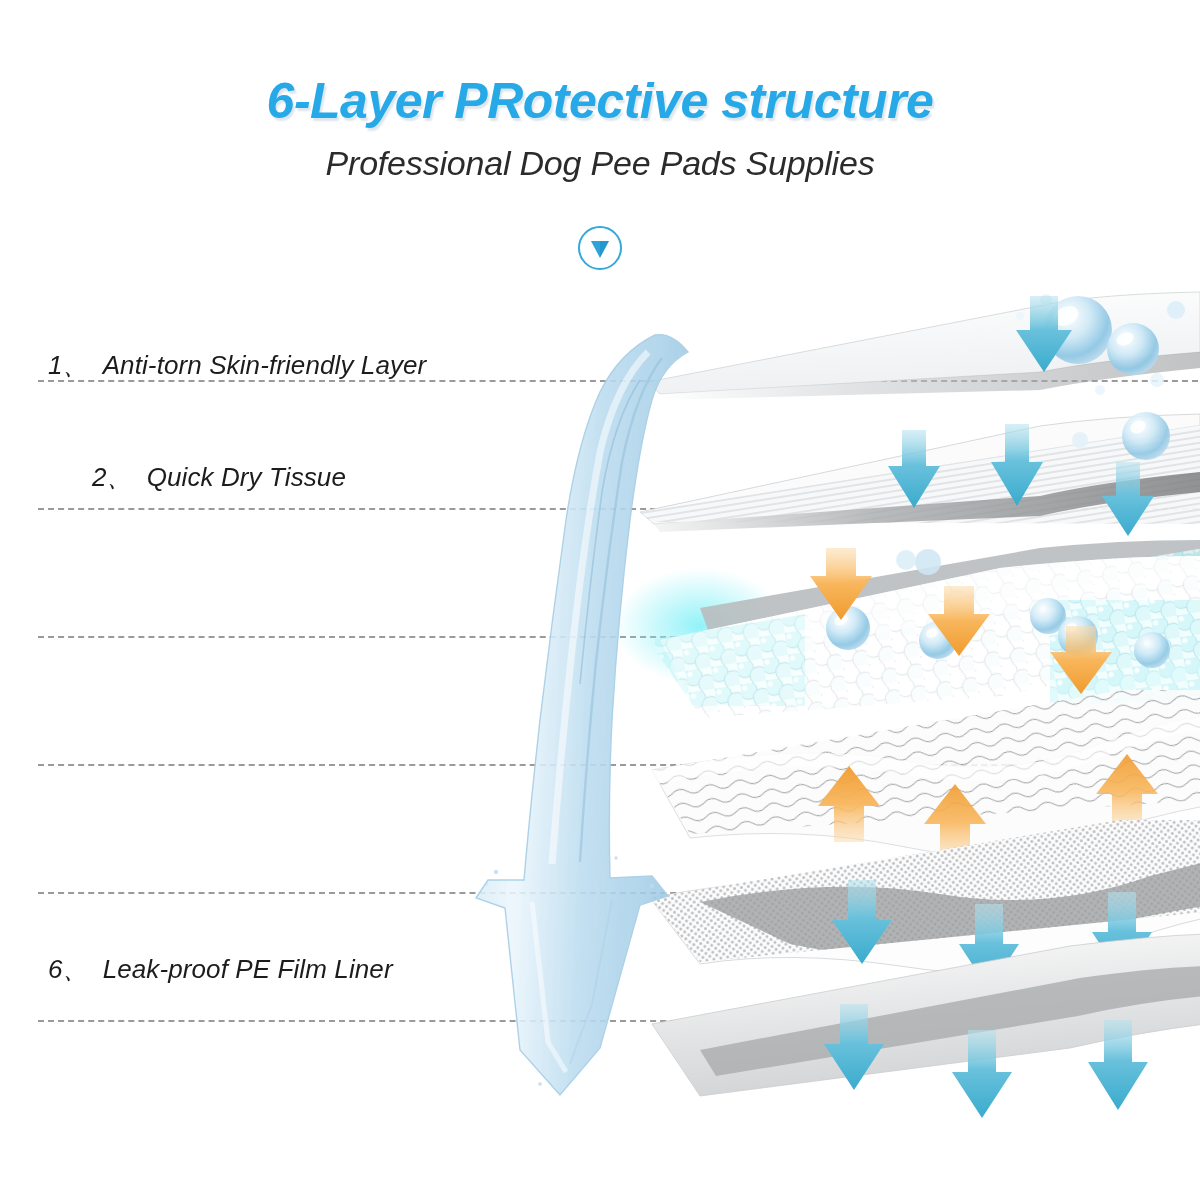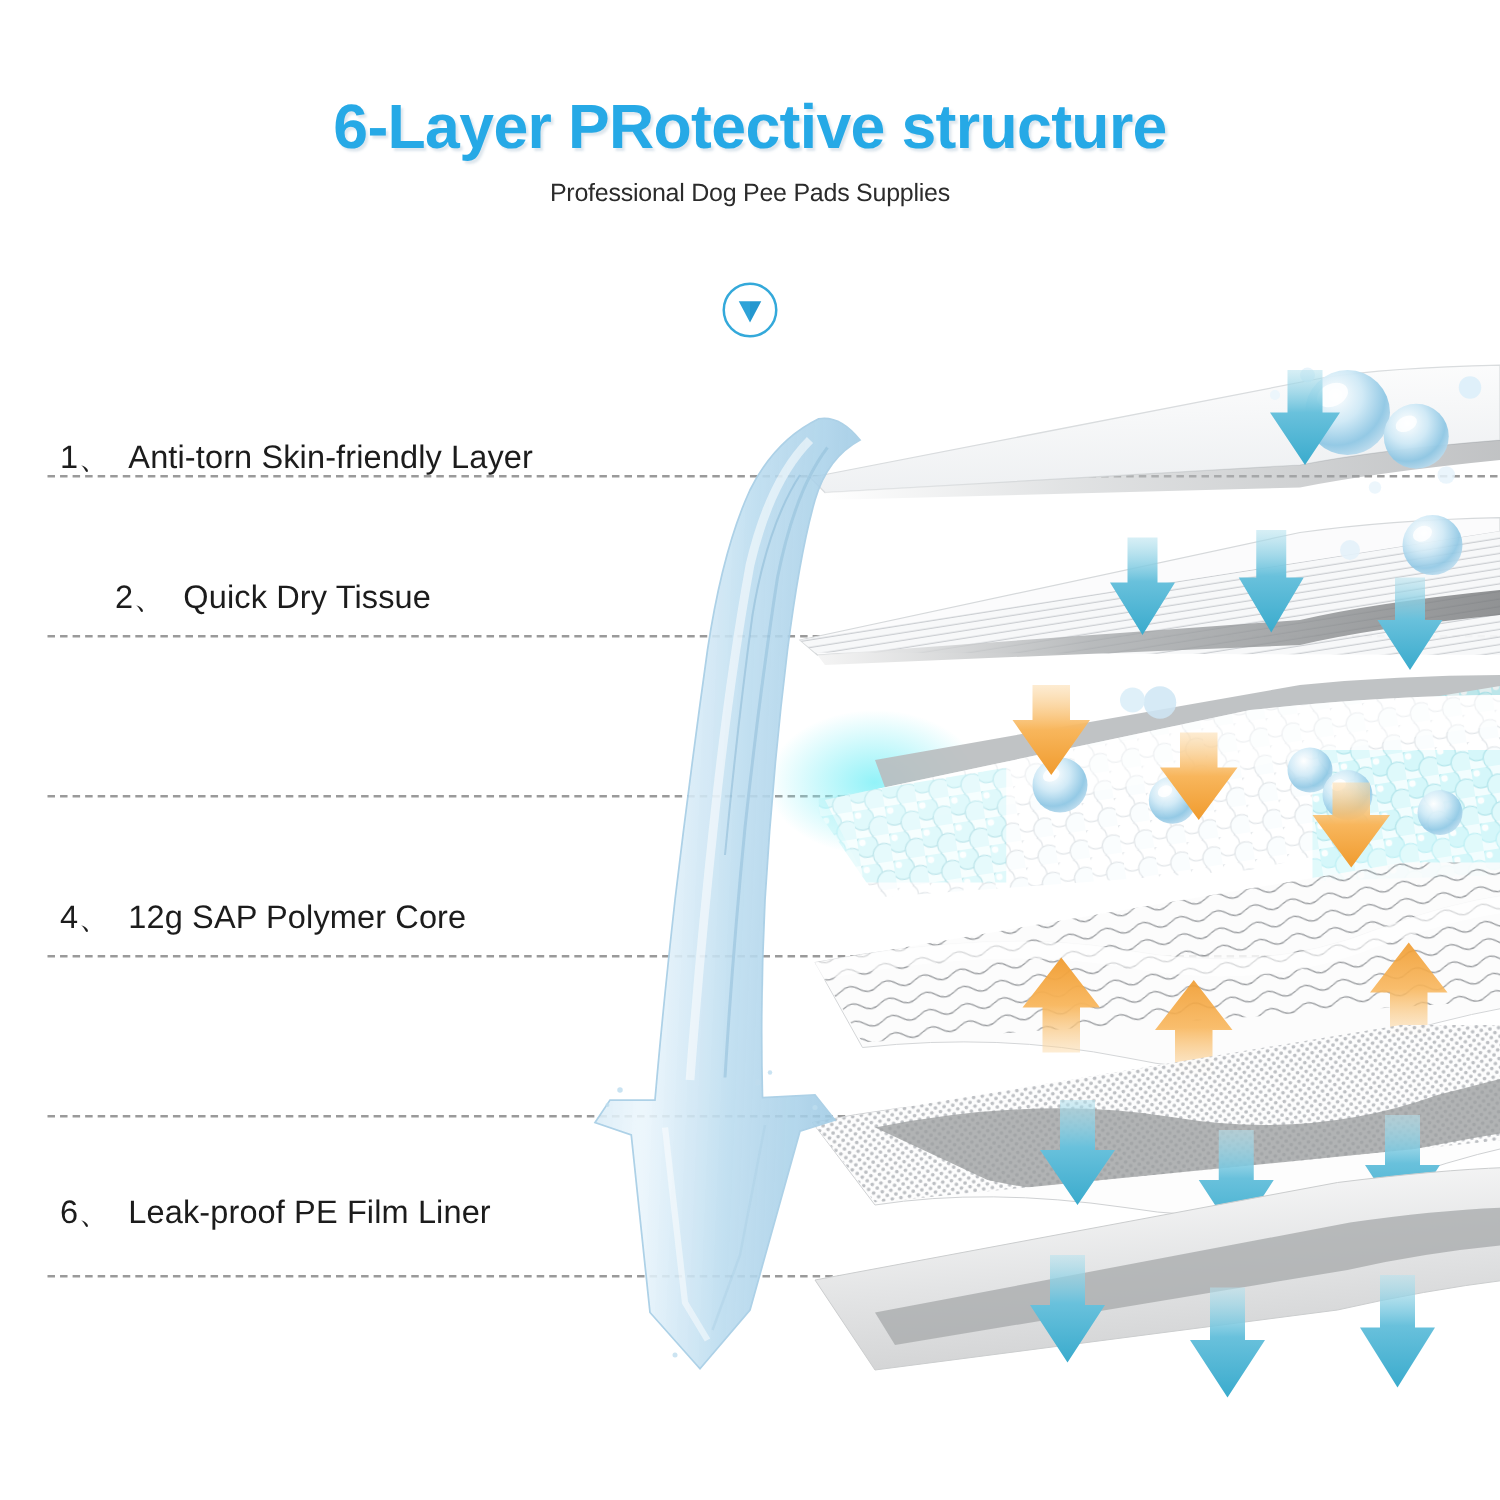--- a/index.html
+++ b/index.html
@@ -2,36 +2,36 @@
 <html><head>
 <meta charset="utf-8">
 <style>
   * { box-sizing: border-box; margin: 0; padding: 0; }
   html, body {
     width: 1200px; height: 1200px;
     background: #ffffff;
     font-family: "Liberation Sans", "DejaVu Sans", sans-serif;
     overflow: hidden;
   }
-  #page { position: relative; width: 1200px; height: 876px; background: #fff; }
+  #page { position: relative; width: 1200px; height: 876px; background: #fff; font-style: italic; }
 
   
   #header { position: absolute; top: 0; left: 0; width: 1200px; text-align: center; }
   #title {
     margin-top: 72px;
     font-size: 50px;
     font-weight: bold;
     letter-spacing: -0.5px;
     color: #26a9e6;
     text-shadow: 2px 3px 2px rgba(180,200,215,0.45);
     font-family: "Liberation Sans", "DejaVu Sans", sans-serif;
   }
   #subtitle {
     margin-top: 14px;
-    font-size: 20px;
+    font-size: 34px;
     font-weight: 400;
     color: #2b2b2b;
     letter-spacing: -0.2px;
   }
 
   
   #down-badge {
     position: absolute; left: 578px; top: 226px;
     width: 44px; height: 44px; border-radius: 50%;
     border: 2px solid #34a9da; background: #fff;
@@ -81,23 +81,20 @@
   <div class="leader" style="top: 636px; width: 1160px;"></div>
   <div class="leader" style="top: 764px; width: 1160px;"></div>
   <div class="leader" style="top: 892px; width: 1160px;"></div>
   <div class="leader" style="top: 1020px; width: 1160px;"></div>
 
   <div class="layer-label" style="top: 348px;">
     <span class="num">1、</span><span class="txt">Anti-torn Skin-friendly Layer</span>
   </div>
   <div class="layer-label" style="top: 460px; margin-left: 44px;">
     <span class="num">2、</span><span class="txt">Quick Dry Tissue</span>
-  </div>
-  <div class="layer-label" style="top: 716px;">
-    <span class="num">4、</span><span class="txt">12g SAP Polymer Core</span>
   </div>
   <div class="layer-label" style="top: 952px;">
     <span class="num">6、</span><span class="txt">Leak-proof PE Film Liner</span>
   </div>
 
   <div id="stage">
   <svg width="1200" height="1200" viewBox="0 0 1200 1200">
     <defs>
 
       <pattern id="pstripe" width="6" height="6" patternUnits="userSpaceOnUse" patternTransform="rotate(-9)">

